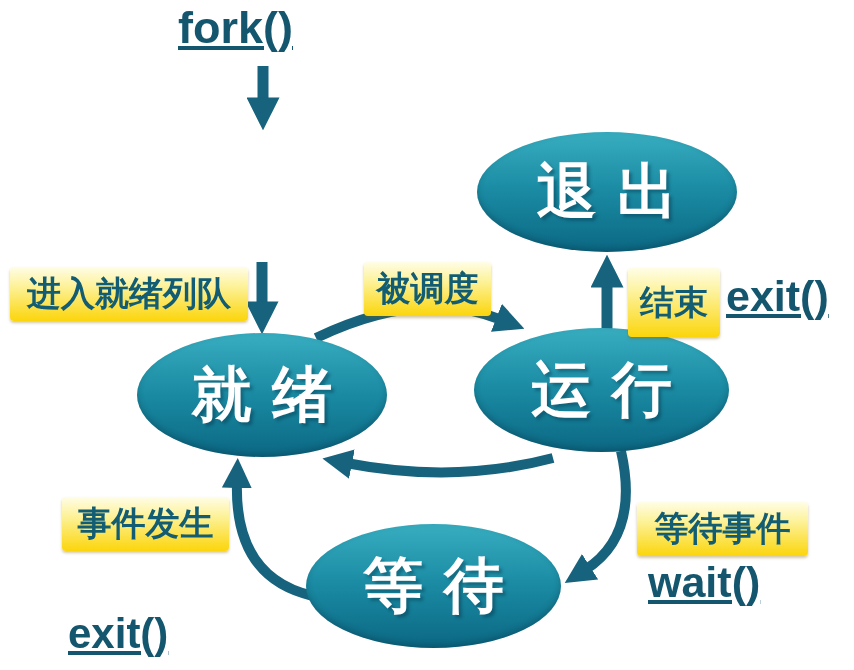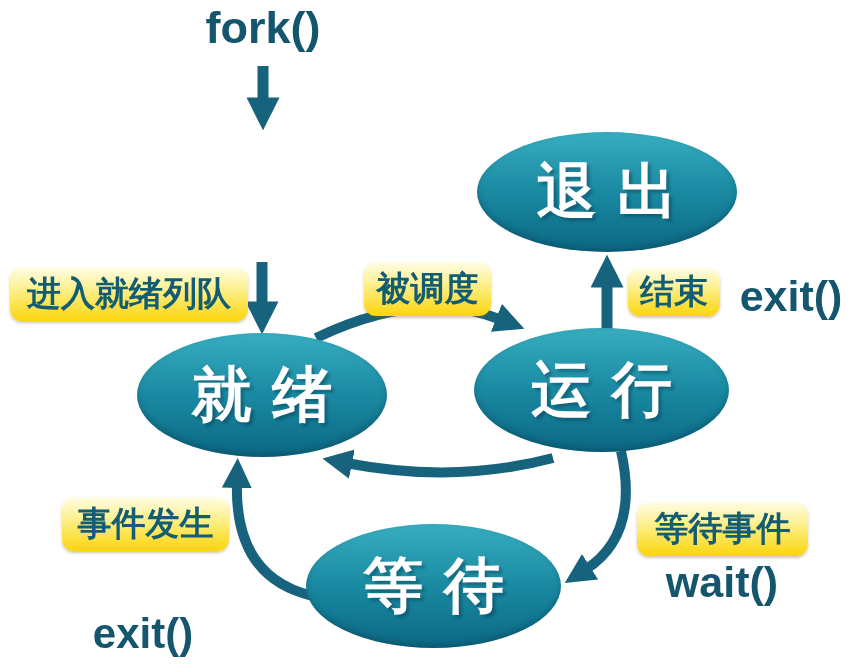--- a/index.html
+++ b/index.html
@@ -58,44 +58,45 @@
 
   .elabel {
     position: absolute;
     display: flex;
     align-items: center;
     justify-content: center;
     font-weight: bold;
     font-size: 34px;
     color: var(--label-text);
     background: linear-gradient(180deg, #fffde6 0%, #fdf29b 35%, #fbd50b 100%);
-    border-radius: 12px;
+    border-radius: 4px;
     box-shadow: 0 2px 3px rgba(130, 95, 0, 0.35);
     white-space: nowrap;
   }
 
   .code {
     position: absolute;
     font-weight: bold;
     color: var(--code-text);
-    text-align: center;
+    text-align: left;
     white-space: nowrap;
+    text-decoration: underline;
   }
 
   
   .node-create  { left: 137px; top: 138px; width: 250px; height: 122px; }
   .node-exit    { left: 477px; top: 132px; width: 260px; height: 120px; }
   .node-ready   { left: 137px; top: 333px; width: 250px; height: 124px; }
   .node-running { left: 474px; top: 328px; width: 255px; height: 124px; }
   .node-waiting { left: 306px; top: 524px; width: 255px; height: 124px; }
 
   
   .label-enter-ready { left: 10px;  top: 267px; width: 238px; height: 54px; }
   .label-scheduled   { left: 364px; top: 262px; width: 127px; height: 54px; }
-  .label-finish      { left: 628px; top: 268px; width: 92px;  height: 48px; }
+  .label-finish      { left: 628px; top: 268px; width: 92px;  height: 69px; }
   .label-timeslice   { left: 365px; top: 451px; width: 168px; height: 55px; }
   .label-event       { left: 62px;  top: 497px; width: 167px; height: 54px; }
   .label-wait-event  { left: 629px; top: 502px; width: 171px; height: 54px; margin-left: 8px; }
 
   
   .code-fork       { left: 178px; top: 2px;   width: 170px; font-size: 45px; }
   .code-exit-top   { left: 726px; top: 272px; width: 130px; font-size: 43px; }
   .code-wait       { left: 648px; top: 558px; width: 148px; font-size: 43px; }
   .code-child-proc { left: 68px;  top: 562px; width: 150px; font-size: 38px; }
   .code-child-exit { left: 68px;  top: 610px; width: 150px; font-size: 42px; }

